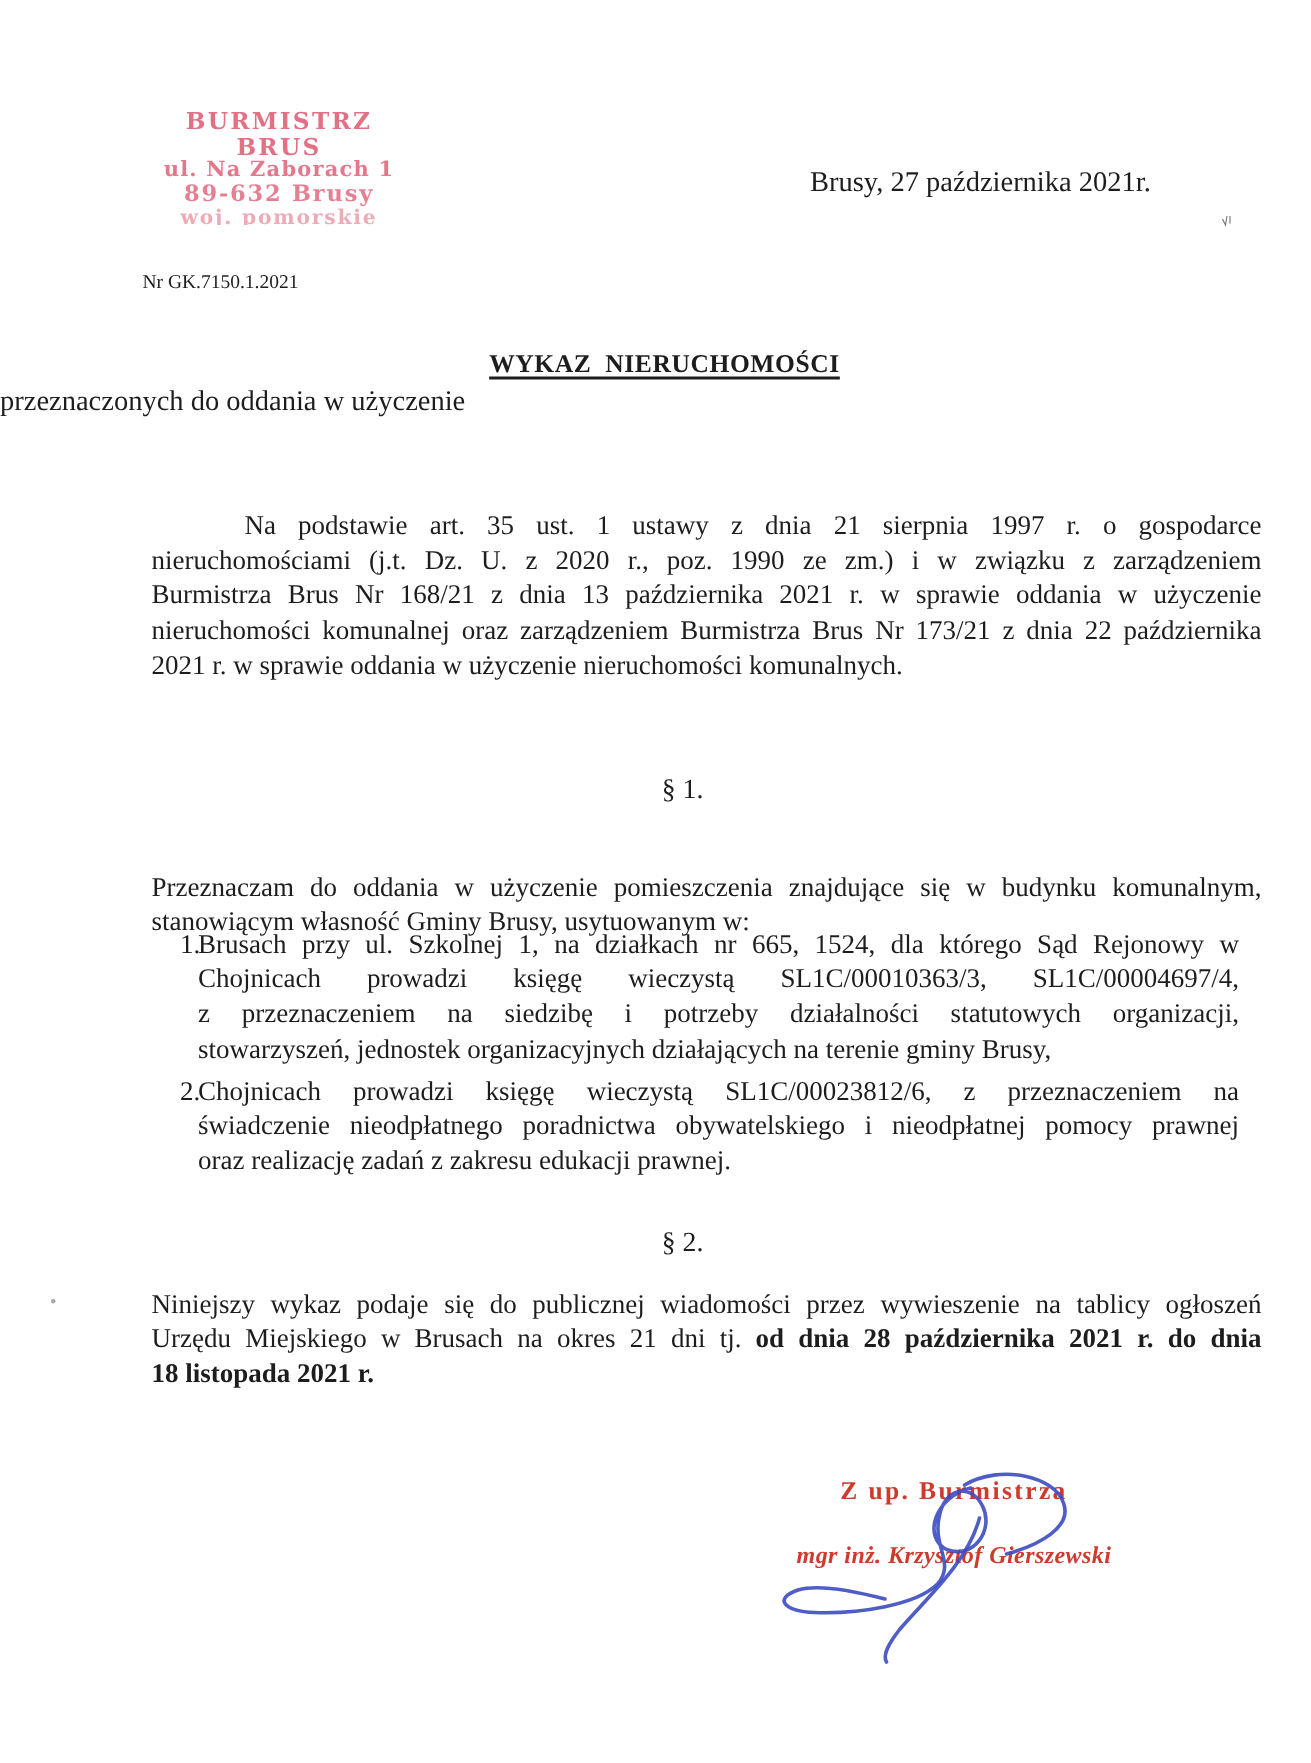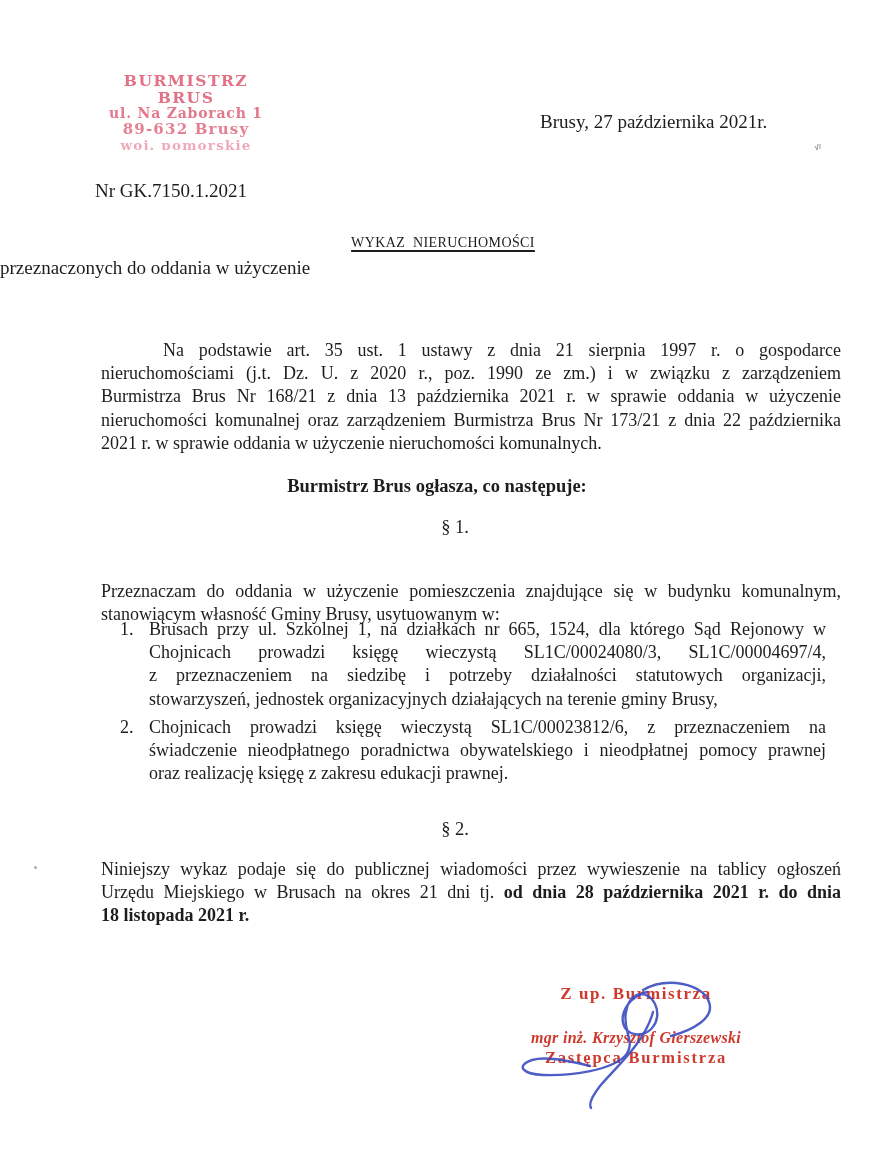--- a/index.html
+++ b/index.html
@@ -30,34 +30,34 @@
   .stamp .s3 { font-size: 15px; letter-spacing: 1.2px; opacity: 0.82; }
   .stamp .s4 { font-size: 13.5px; letter-spacing: 1.2px; opacity: 0.55;
                height: 12px; overflow: hidden; }
 
   .date {
     position: absolute; left: 540px; top: 111px;
     font-size: 19px;
   }
   .refnum {
     position: absolute; left: 95px; top: 180px;
-    font-size: 19px;
+    font-size: 13px;
   }
 
   
   .artifact-v { position: absolute; left: 814px; top: 142px; }
   .scan-dot {
     position: absolute; left: 34px; top: 866px;
     width: 3px; height: 3px; background: #a9a9a9; border-radius: 50%;
   }
 
   
   .title-wrap { position: absolute; left: 0; top: 233px; width: 874px; text-align: center; }
   .title-text {
-    font-weight: normal; font-size: 14px; letter-spacing: 0.4px;
+    font-weight: bold; font-size: 17px; letter-spacing: 0.4px;
     white-space: pre;
     text-decoration: underline;
     text-decoration-thickness: 2px;
     text-underline-offset: 3px;
     margin-left: 12px;
   }
   .subtitle { position: absolute; left: 0; top: 257px; width: 874px; text-align: left; font-size: 19px; }
 
   
   .para {
@@ -84,21 +84,21 @@
   .sec1 { top: 517px; }
   .sec2 { top: 819px; }
 
   .list-item {
     position: absolute; left: 120px; width: 706px;
     font-size: 18px; line-height: 23.2px;
   }
   .li1 { top: 618px; }
   .li2 { top: 716px; }
   .list-item .num { position: absolute; left: 0; top: 0; }
-  .list-item .item-text { margin-left: 29px; }
+  .list-item .item-text { margin-left: 12px; }
 
   
   .sig-block {
     position: absolute; left: 486px; top: 984px; width: 300px;
     text-align: center;
     filter: blur(0.2px);
   }
   .sig-auth {
     font-size: 17px; letter-spacing: 1.6px; font-weight: bold;
     margin-bottom: 25px;
@@ -137,62 +137,60 @@
   <div class="subtitle">przeznaczonych do oddania w użyczenie</div>
 
   <div class="para p1">
       <div class="tline jfull">Na podstawie art. 35 ust. 1 ustawy z dnia 21 sierpnia 1997 r. o gospodarce</div>
       <div class="tline jfull">nieruchomościami (j.t. Dz. U. z 2020 r., poz. 1990 ze zm.) i w związku z zarządzeniem</div>
       <div class="tline jfull">Burmistrza Brus Nr 168/21 z dnia 13 października 2021 r. w sprawie oddania w użyczenie</div>
       <div class="tline jfull">nieruchomości komunalnej oraz zarządzeniem Burmistrza Brus Nr 173/21 z dnia 22 października</div>
       <div class="tline">2021 r. w sprawie oddania w użyczenie nieruchomości komunalnych.</div>
     </div>
 
-  <div class="announce">Burmistrz Brus ogłasza, co następuje:</div>
 
   <div class="section sec1">§ 1.</div>
 
   <div class="para p2">
       <div class="tline jfull">Przeznaczam do oddania w użyczenie pomieszczenia znajdujące się w budynku komunalnym,</div>
       <div class="tline">stanowiącym własność Gminy Brusy, usytuowanym w:</div>
     </div>
 
   <div class="list-item li1">
     <div class="num">1.</div>
     <div class="item-text">
         <div class="tline jfull">Brusach przy ul. Szkolnej 1, na działkach nr 665, 1524, dla którego Sąd Rejonowy w</div>
-        <div class="tline jfull">Chojnicach prowadzi księgę wieczystą SL1C/00024080/3, SL1C/00004697/4,</div>
+        <div class="tline jfull">Chojnicach prowadzi księgę wieczystą SL1C/00010363/3, SL1C/00004697/4,</div>
         <div class="tline jfull">z przeznaczeniem na siedzibę i potrzeby działalności statutowych organizacji,</div>
         <div class="tline">stowarzyszeń, jednostek organizacyjnych działających na terenie gminy Brusy,</div>
       </div>
   </div>
 
   <div class="list-item li2">
     <div class="num">2.</div>
     <div class="item-text">
         <div class="tline jfull">Chojnicach prowadzi księgę wieczystą SL1C/00023812/6, z przeznaczeniem na</div>
         <div class="tline jfull">świadczenie nieodpłatnego poradnictwa obywatelskiego i nieodpłatnej pomocy prawnej</div>
-        <div class="tline">oraz realizację księgę z zakresu edukacji prawnej.</div>
+        <div class="tline">oraz realizację zadań z zakresu edukacji prawnej.</div>
       </div>
   </div>
 
   <div class="section sec2">§ 2.</div>
 
   <div class="para p3">
       <div class="tline jfull">Niniejszy wykaz podaje się do publicznej wiadomości przez wywieszenie na tablicy ogłoszeń</div>
       <div class="tline jfull"><span>Urzędu Miejskiego w Brusach na okres 21 dni tj. </span><span class="b">od dnia 28 października 2021 r. do dnia</span></div>
       <div class="tline"><span class="b">18 listopada 2021 r.</span></div>
     </div>
 
   <div class="scan-dot"></div>
 
   <div class="sig-block" style="color: rgb(207, 58, 46);">
     <div class="sig-auth">Z up. Burmistrza</div>
     <div class="sig-name">mgr inż. Krzysztof Gierszewski</div>
-    <div class="sig-pos">Zastępca Burmistrza</div>
   </div>
 
   <svg class="pen-svg" width="250" height="135" viewBox="0 0 250 135">
     <path d="M 148 10
              C 172 -4, 208 4, 214 22
              C 220 38, 198 50, 176 56
              M 152 12
              C 128 18, 120 45, 136 53
              C 154 60, 168 40, 160 24
              C 152 8, 134 12, 131 32

